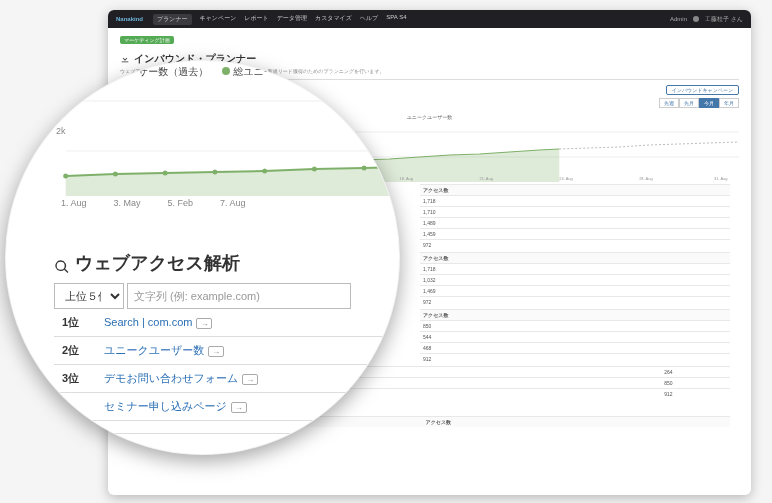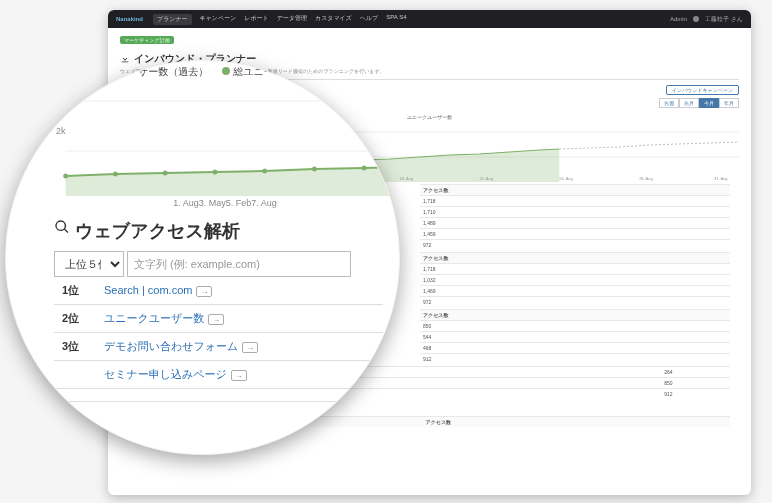--- a/index.html
+++ b/index.html
@@ -43,24 +43,24 @@
 .tbl td a { color:#47a; text-decoration:none; }
 
 
 .lens { position:absolute; left:5px; top:60px; width:395px; height:395px; border-radius:50%; background:#fff; box-shadow:0 6px 20px rgba(0,0,0,.35); overflow:hidden; border:1px solid rgba(0,0,0,.05); }
 .lens-inner { position:absolute; left:0; top:0; width:100%; height:100%; padding:0; }
 .lens-chart { height:150px; position:relative; }
 .lens-chart svg { width:100%; height:100%; }
 .lens-chart .legend { position:absolute; top:4px; left:60px; font-size:10px; color:#444; display:flex; gap:14px; align-items:center; }
 .lens-chart .legend .d { width:8px;height:8px;border-radius:50%;background:#7fb069;display:inline-block;margin-right:3px; }
 .lens-chart .axis-y { position:absolute; left:50px; top:0; height:130px; display:flex; flex-direction:column; justify-content:space-between; font-size:9px; color:#888; }
-.lens-chart .axis-x { position:absolute; left:55px; right:0; bottom:3px; display:flex; justify-content:center; font-size:9px; color:#888; padding-right:10px; }
+.lens-chart .axis-x { position:absolute; left:55px; right:0; bottom:3px; display:flex; justify-content:flex-start; font-size:9px; color:#888; padding-right:10px;gap:27px; }
 
 .lens-search { padding:8px 48px 0 48px; }
-.lens-search h2 { font-size:18px; font-weight:bold; color:#333; display:flex; align-items:flex-start; gap:5px; }
+.lens-search h2 { font-size:18px; font-weight:bold; color:#333; display:flex; align-items:flex-end; gap:5px;margin-top:32px; }
 .lens-search h2 svg { width:16px; height:16px; fill:#333; }
 .search-row { display:flex; gap:3px; margin-top:8px; }
 .search-row select,.search-row input { font-size:11px; padding:4px 6px; border:1px solid #bbb; height:26px; background:#fff; color:#333; }
 .search-row select { width:70px; }
 .search-row input { flex:1; color:#999; }
 .search-row input::placeholder{color:#999;}
 
 .lens-section-title { font-size:12px; font-weight:bold; margin:10px 48px 0 48px; border-bottom:1px solid #ccc; padding-bottom:4px; }
 .lens-table { width:calc(100% - 64px); margin:0 0 0 48px; border-collapse:collapse; }
 .lens-table th,.lens-table td { border-bottom:1px solid #ddd; padding:6px 8px; font-size:11px; text-align:left; }

